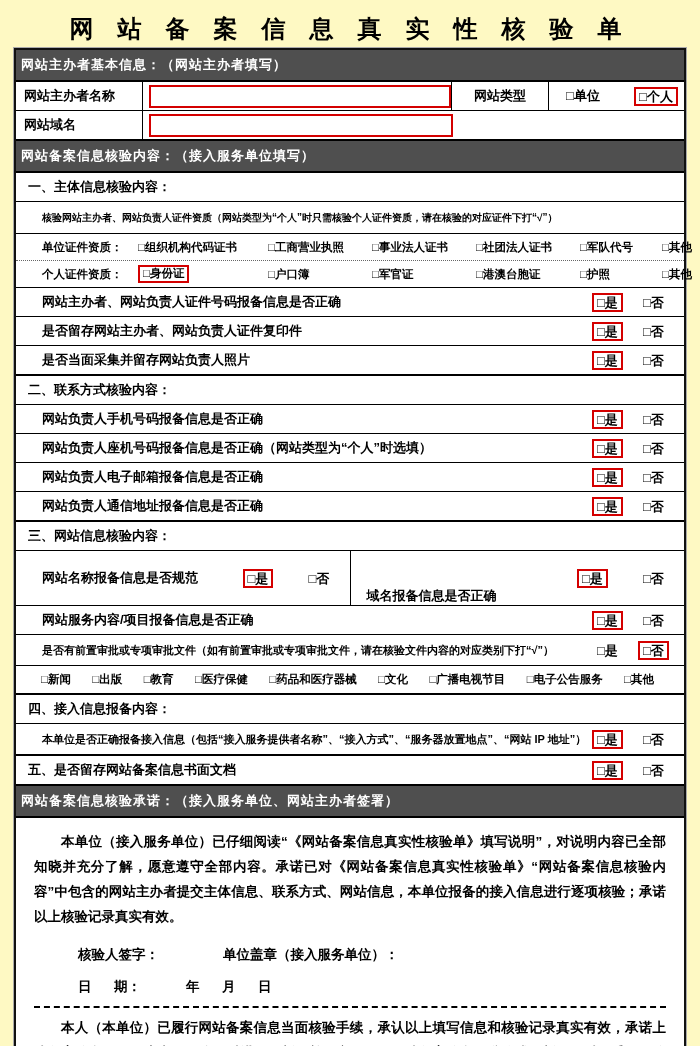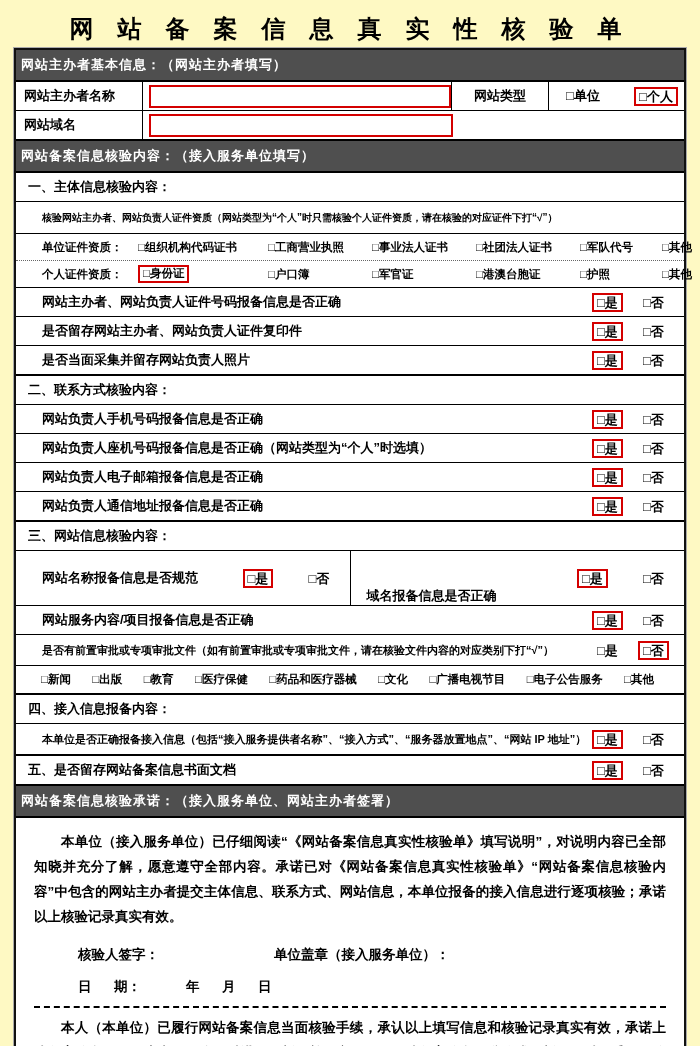--- a/index.html
+++ b/index.html
@@ -45,21 +45,21 @@
   .half.left{border-right:1px solid #000;}
   .half .q-label{padding-left:26px;}
   .half.right .q-label{padding-left:16px;margin-top:36px;}
   
   .cat-row{display:flex;justify-content:space-between;align-items:center;min-height:27px;
         padding:0 30px 0 25px;font-size:11.5px;border-bottom:2px solid #000;}
   
   .promise{padding:4px 0 0 0;font-size:13.5px;}
   .para{margin:8px 18px 6px 18px;text-indent:2em;line-height:1.85;text-align:justify;}
   .sig-row{display:flex;align-items:flex-end;margin:16px 18px 0 62px;}
-  .sig-row .seal{margin-left:115px;}
+  .sig-row .seal{margin-left:64px;}
   .date-line{margin:14px 18px 10px 62px;white-space:pre;}
   .dash-sep{border-top:2px dashed #000;margin:10px 18px 2px 18px;height:0;}
 </style>
 </head>
 <body>
 
 <div class="page">
   <div class="form-title">网 站 备 案 信 息 真 实 性 核 验 单</div>
 
   <div class="form-table">

